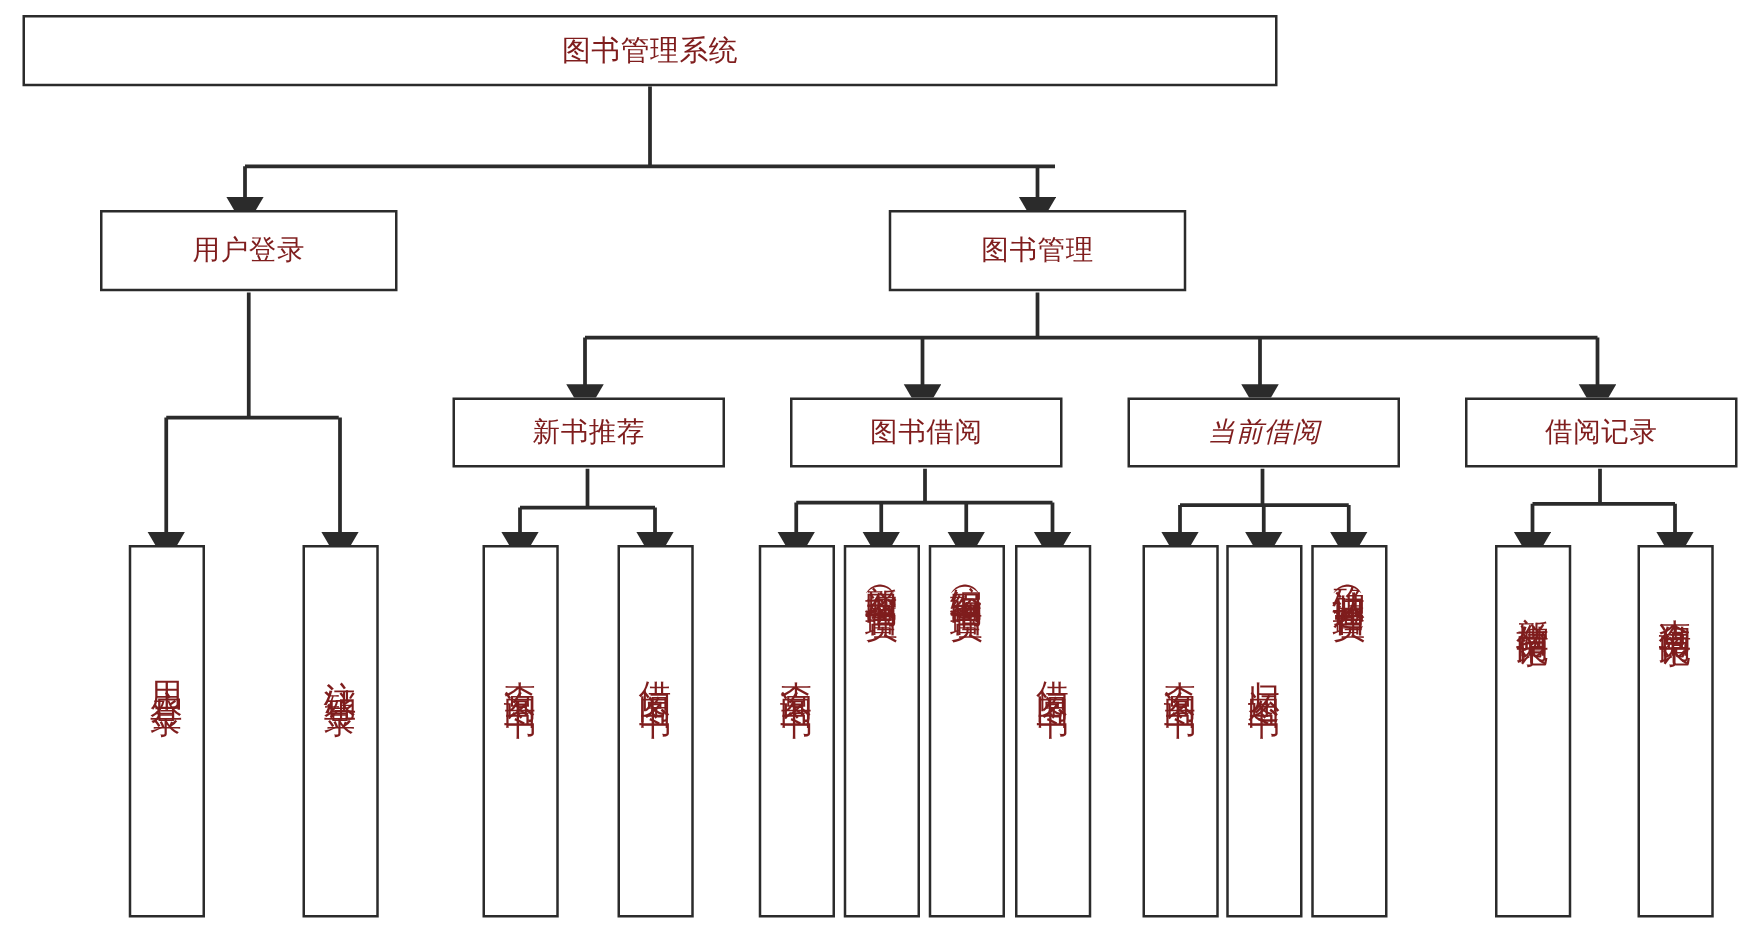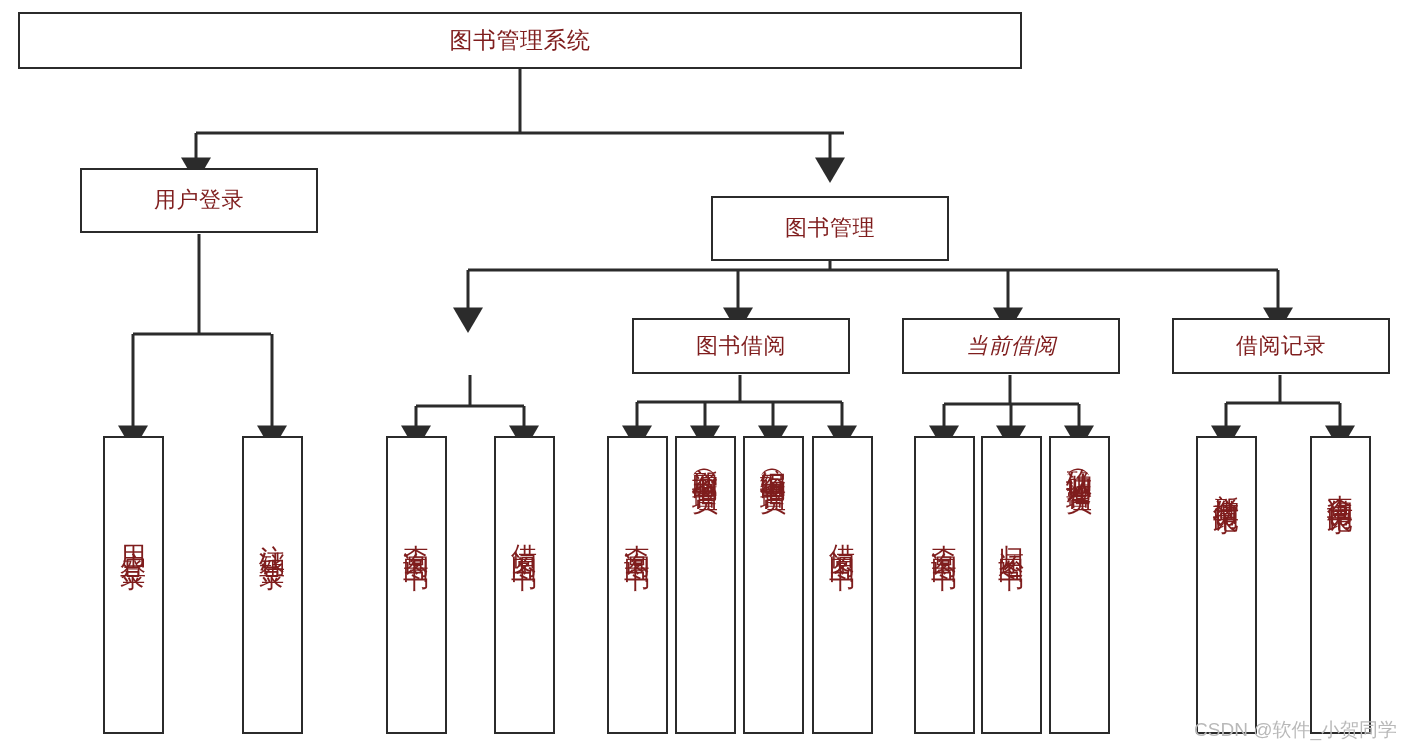--- a/index.html
+++ b/index.html
@@ -133,24 +133,27 @@
     </g>
   </svg>
 
   <div class="node horiz root" style="left:18px; top:12px; width:1004px; height:57px;">
     <span class="node-label">图书管理系统</span>
   </div>
 
   <div class="node horiz" style="left:80px; top:168px; width:238px; height:65px;">
     <span class="node-label">用户登录</span>
   </div>
-  <div class="node horiz" style="left:711px; top:168px; width:238px; height:65px;margin-top:28px;">
+  <div class="node horiz" style="left:711px; top:168px; width:238px; height:65px;">
     <span class="node-label">图书管理</span>
   </div>
 
+  <div class="node horiz" style="left:362px; top:318px; width:218px; height:56px;">
+    <span class="node-label">新书推荐</span>
+  </div>
   <div class="node horiz" style="left:632px; top:318px; width:218px; height:56px;">
     <span class="node-label">图书借阅</span>
   </div>
   <div class="node horiz" style="left:902px; top:318px; width:218px; height:56px;font-style:italic;">
     <span class="node-label">当前借阅</span>
   </div>
   <div class="node horiz" style="left:1172px; top:318px; width:218px; height:56px;">
     <span class="node-label">借阅记录</span>
   </div>
 
@@ -191,15 +194,14 @@
     <span class="node-label">确认归还（管理员）</span>
   </div>
 
   <div class="node vert tall-text" style="left:1196px; top:436px; width:61px; height:298px; padding-top:36px;">
     <span class="node-label">新增借阅记录</span>
   </div>
   <div class="node vert tall-text" style="left:1310px; top:436px; width:61px; height:298px; padding-top:36px;">
     <span class="node-label">查询借阅记录</span>
   </div>
 
-  <div id="watermark">CSDN @软件_小贺同学</div>
 
 </div>
 
 </body></html>

